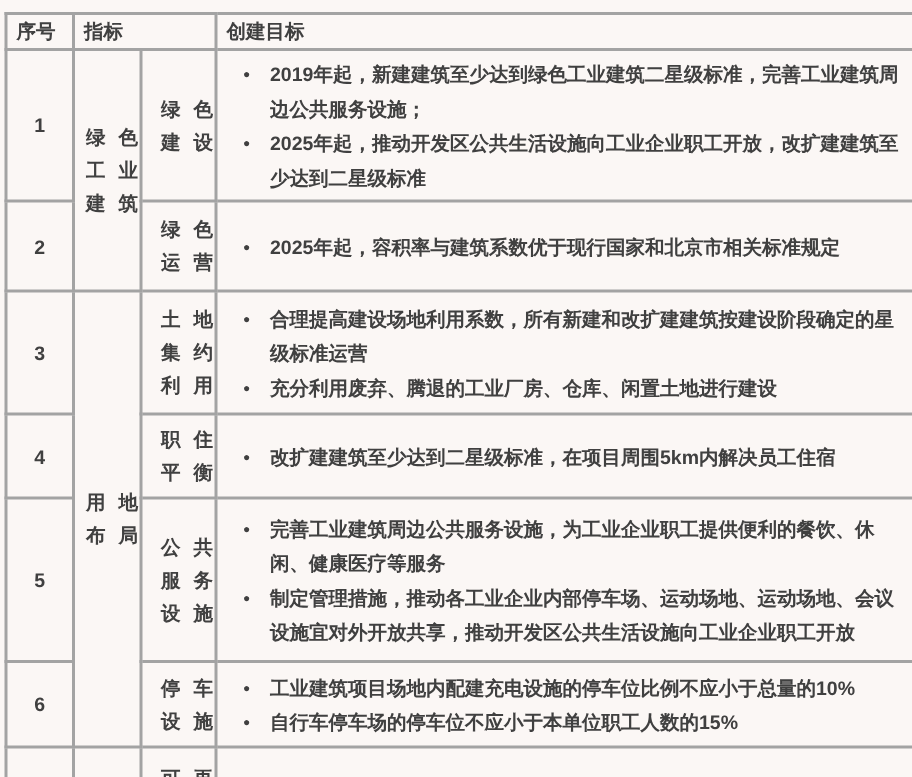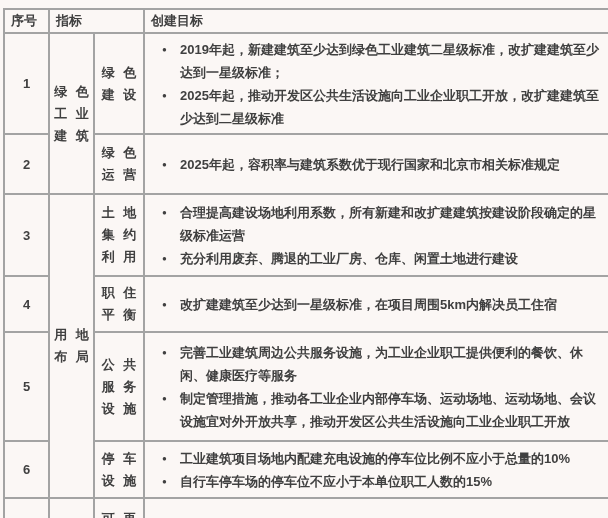--- a/index.html
+++ b/index.html
@@ -29,21 +29,21 @@
   .tbl th {
     text-align: left;
     padding: 2px 6px;
     height: 22px;
     box-sizing: border-box;
   }
   td.no {
     text-align: center;
   }
   td.grp, td.ind {
-    text-align: center;
+    text-align: right;
     white-space: pre-line;
     line-height: 22px;
     word-spacing: 5px;
     padding: 2px 1px;
   }
   td.goal { padding: 3px 0; }
   td.goal ul {
     list-style: none;
     margin: 0;
     padding: 0;
@@ -90,21 +90,21 @@
 
       <tr class="r1">
         <td class="no">1</td>
         <td class="grp" rowspan="2">绿 色
 工 业
 建 筑</td>
         <td class="ind">绿 色
 建 设</td>
         <td class="goal">
           <ul>
-            <li>2019年起，新建建筑至少达到绿色工业建筑二星级标准，改扩建建筑至少达到一星级标准；</li>
+            <li>2019年起，新建建筑至少达到绿色工业建筑二星级标准，完善工业建筑周边公共服务设施；</li>
             <li>2025年起，推动开发区公共生活设施向工业企业职工开放，改扩建建筑至少达到二星级标准</li>
           </ul>
         </td>
       </tr>
 
       <tr class="r2">
         <td class="no">2</td>
         <td class="ind">绿 色
 运 营</td>
         <td class="goal">
@@ -128,21 +128,21 @@
           </ul>
         </td>
       </tr>
 
       <tr class="r4">
         <td class="no">4</td>
         <td class="ind">职 住
 平 衡</td>
         <td class="goal">
           <ul>
-            <li>改扩建建筑至少达到一星级标准，在项目周围5km内解决员工住宿</li>
+            <li>改扩建建筑至少达到二星级标准，在项目周围5km内解决员工住宿</li>
           </ul>
         </td>
       </tr>
 
       <tr class="r5">
         <td class="no">5</td>
         <td class="ind">公 共
 服 务
 设 施</td>
         <td class="goal">

